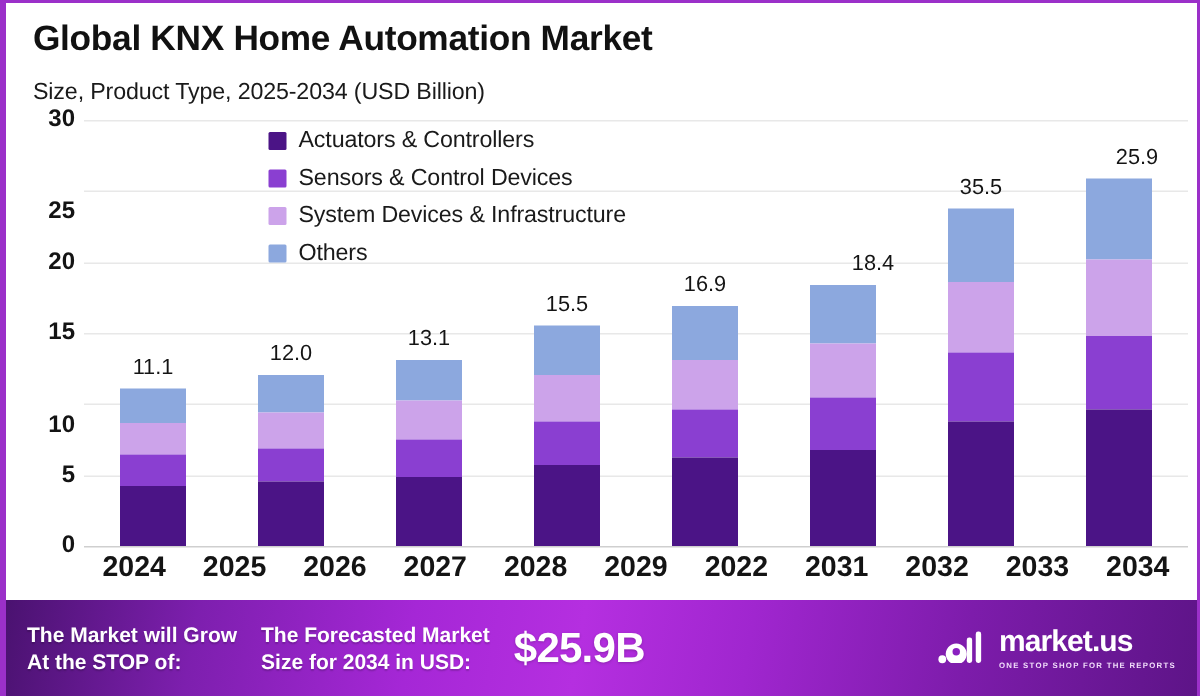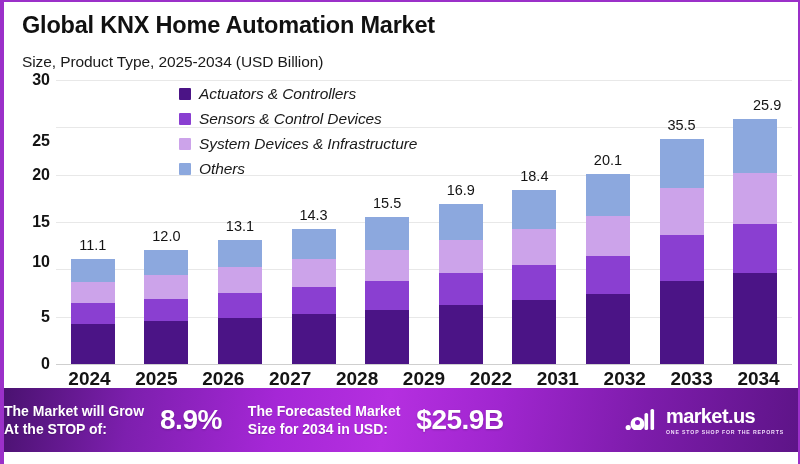--- a/index.html
+++ b/index.html
@@ -152,52 +152,52 @@
     top: 83px;
     display: flex;
     flex-direction: column;
     gap: 7px;
     z-index: 5;
   }
   .legend-item {
     display: flex;
     align-items: center;
     gap: 8px;
-    font-style: italic;
   }
   .legend-swatch {
     width: 12px;
     height: 12px;
     flex: 0 0 12px;
     border-radius: 1px;
   }
   .legend-label {
     font-size: 15.5px;
     color: #1a1a1a;
     white-space: nowrap;
     letter-spacing: -0.1px;
   }
 
   
   .banner {
     position: absolute;
     left: 0;
-    bottom: 12px;
+    bottom: 0;
     width: 796px;
     height: 64px;
     background: linear-gradient(100deg,
                 #4a1270 0%,
                 #7d1fae 16%,
                 #a527d6 34%,
                 #b52fe0 48%,
                 #a026cf 62%,
                 #7d1cab 80%,
                 #5d1487 100%);
     display: flex;
     align-items: center;
+    padding-left: 14px;
     gap: 0;
   }
   .banner-text {
     color: #ffffff;
     font-size: 14px;
     font-weight: bold;
     line-height: 1.3;
     text-shadow: 0 1px 1px rgba(0,0,0,0.18);
   }
   .banner-big {
@@ -249,21 +249,21 @@
 
   <div class="header">
     <div class="chart-title">Global KNX Home Automation Market</div>
     <div class="chart-subtitle">Size, Product Type, 2025-2034 (USD Billion)</div>
   </div>
 
   <div class="plot-wrap">
     <div class="y-axis" id="y-axis">
         <div class="y-tick" style="top: 284px;">0</div>
         <div class="y-tick" style="top: 236.667px;">5</div>
-        <div class="y-tick" style="top: 182px;">10</div>
+        <div class="y-tick" style="top: 204px;">10</div>
         <div class="y-tick" style="top: 142px;">15</div>
         <div class="y-tick" style="top: 94.6667px;">20</div>
         <div class="y-tick" style="top: 47.3333px; margin-top: 14px;">25</div>
         <div class="y-tick" style="top: 0px;">30</div>
       </div>
     <div class="grid-area" id="grid-area">
         <div class="gridline baseline" style="top: 284px;"></div>
         <div class="gridline" style="top: 236.667px;"></div>
         <div class="gridline" style="top: 189.333px;"></div>
         <div class="gridline" style="top: 142px;"></div>
@@ -293,62 +293,44 @@
         <div class="bar-col">
           <div class="bar-total-label" style="bottom: 130.013px;">13.1</div>
           <div class="bar-stack" style="height: 124.013px;">
             <div class="seg" style="height: 27.4533px; background: rgb(140, 168, 222);"></div>
             <div class="seg" style="height: 25.56px; background: rgb(204, 163, 234);"></div>
             <div class="seg" style="height: 24.6133px; background: rgb(138, 63, 209);"></div>
             <div class="seg" style="height: 46.3867px; background: rgb(75, 20, 134);"></div>
           </div>
         </div>
         <div class="bar-col">
-          <div class="bar-total-label" style="bottom: 141.373px;">14.3</div>
-          <div class="bar-stack" style="height: 135.373px;">
-            <div class="seg" style="height: 30.2933px; background: rgb(140, 168, 222);"></div>
-            <div class="seg" style="height: 28.4px; background: rgb(204, 163, 234);"></div>
-            <div class="seg" style="height: 26.5067px; background: rgb(138, 63, 209);"></div>
-            <div class="seg" style="height: 50.1733px; background: rgb(75, 20, 134);"></div>
-          </div>
-        </div>
-        <div class="bar-col">
           <div class="bar-total-label" style="bottom: 152.733px;">15.5</div>
           <div class="bar-stack" style="height: 146.733px;">
             <div class="seg" style="height: 33.1333px; background: rgb(140, 168, 222);"></div>
             <div class="seg" style="height: 30.2933px; background: rgb(204, 163, 234);"></div>
             <div class="seg" style="height: 29.3467px; background: rgb(138, 63, 209);"></div>
             <div class="seg" style="height: 53.96px; background: rgb(75, 20, 134);"></div>
           </div>
         </div>
         <div class="bar-col">
           <div class="bar-total-label" style="bottom: 165.987px;">16.9</div>
           <div class="bar-stack" style="height: 159.987px;">
             <div class="seg" style="height: 35.9733px; background: rgb(140, 168, 222);"></div>
             <div class="seg" style="height: 33.1333px; background: rgb(204, 163, 234);"></div>
             <div class="seg" style="height: 32.1867px; background: rgb(138, 63, 209);"></div>
             <div class="seg" style="height: 58.6933px; background: rgb(75, 20, 134);"></div>
           </div>
         </div>
         <div class="bar-col">
-          <div class="bar-total-label" style="bottom: 180.187px;">18.4</div>
+          <div class="bar-total-label" style="bottom: 180.187px; margin-left: 20px;">18.4</div>
           <div class="bar-stack" style="height: 174.187px;">
             <div class="seg" style="height: 38.8133px; background: rgb(140, 168, 222);"></div>
             <div class="seg" style="height: 35.9733px; background: rgb(204, 163, 234);"></div>
             <div class="seg" style="height: 35.0267px; background: rgb(138, 63, 209);"></div>
             <div class="seg" style="height: 64.3733px; background: rgb(75, 20, 134);"></div>
-          </div>
-        </div>
-        <div class="bar-col">
-          <div class="bar-total-label" style="bottom: 196.28px;">20.1</div>
-          <div class="bar-stack" style="height: 190.28px;">
-            <div class="seg" style="height: 42.6px; background: rgb(140, 168, 222);"></div>
-            <div class="seg" style="height: 39.76px; background: rgb(204, 163, 234);"></div>
-            <div class="seg" style="height: 37.8667px; background: rgb(138, 63, 209);"></div>
-            <div class="seg" style="height: 70.0533px; background: rgb(75, 20, 134);"></div>
           </div>
         </div>
         <div class="bar-col">
           <div class="bar-total-label" style="bottom: 231.307px;">35.5</div>
           <div class="bar-stack" style="height: 225.307px;">
             <div class="seg" style="height: 49.2267px; background: rgb(140, 168, 222);"></div>
             <div class="seg" style="height: 47.3333px; background: rgb(204, 163, 234);"></div>
             <div class="seg" style="height: 45.44px; background: rgb(138, 63, 209);"></div>
             <div class="seg" style="height: 83.3067px; background: rgb(75, 20, 134);"></div>
           </div>
@@ -395,21 +377,20 @@
         <span class="legend-swatch" style="background: rgb(140, 168, 222);"></span>
         <span class="legend-label">Others</span>
       </div>
     </div>
 
   <div class="banner">
     <div class="banner-text b-block-1">
       <div>The Market will Grow</div>
       <div>At the STOP of:</div>
     </div>
-    <div class="banner-big b-block-2">8.9%</div>
     <div class="banner-text b-block-3">
       <div>The Forecasted Market</div>
       <div>Size for 2034 in USD:</div>
     </div>
     <div class="banner-big b-block-4">$25.9B</div>
 
     <div class="logo">
       <span class="logo-mark">
         <svg viewBox="0 0 34 26" width="34" height="26" aria-hidden="true">
           <circle cx="3.2" cy="20.5" r="2.6" fill="#ffffff"></circle>

